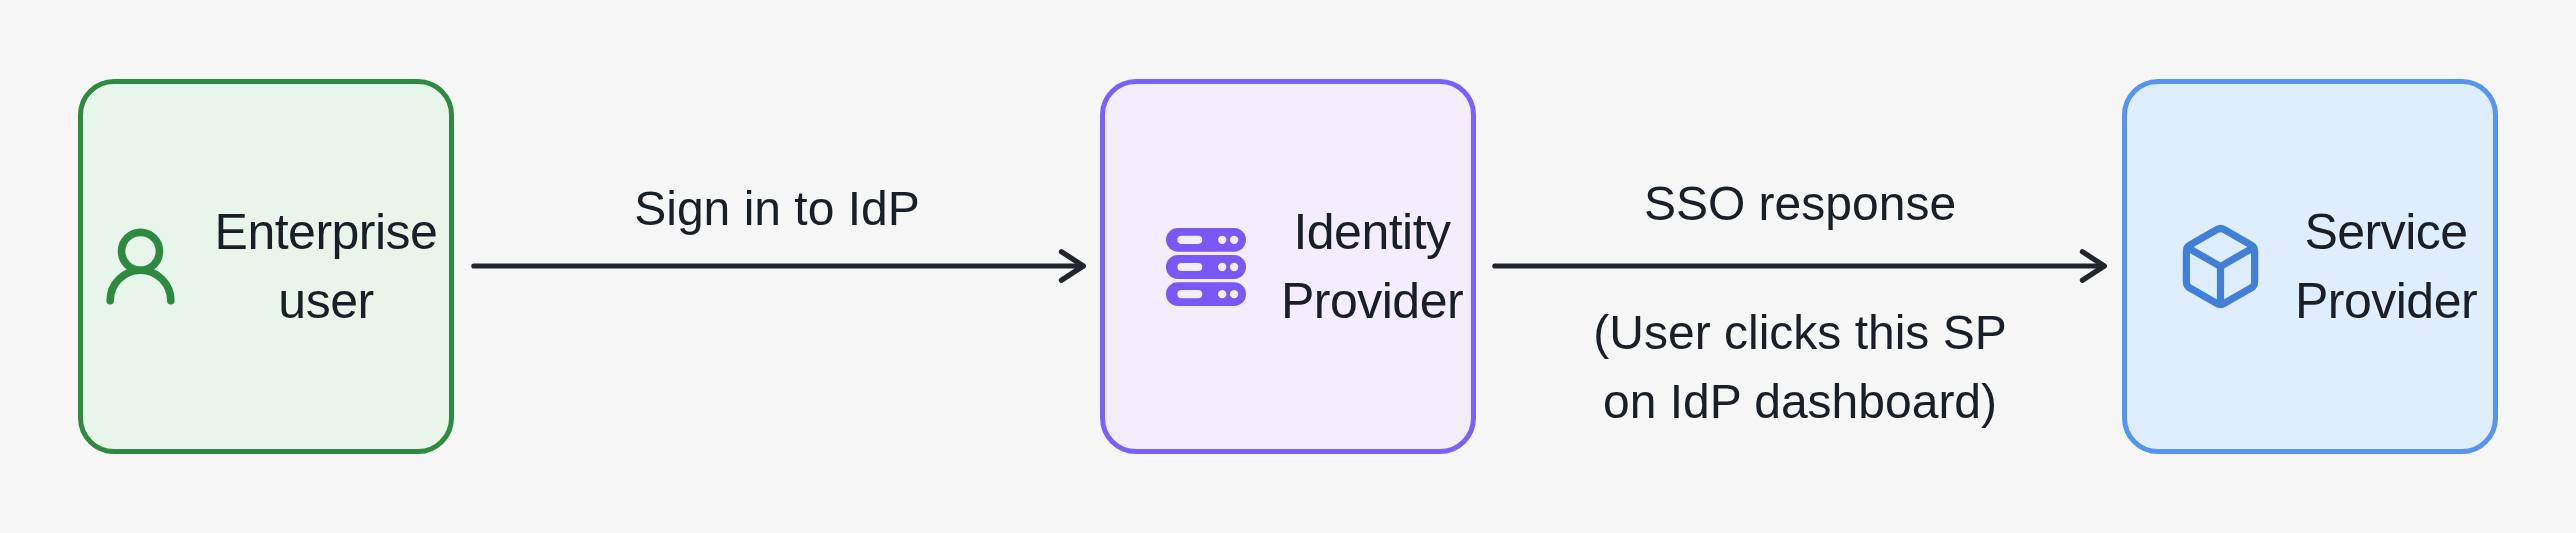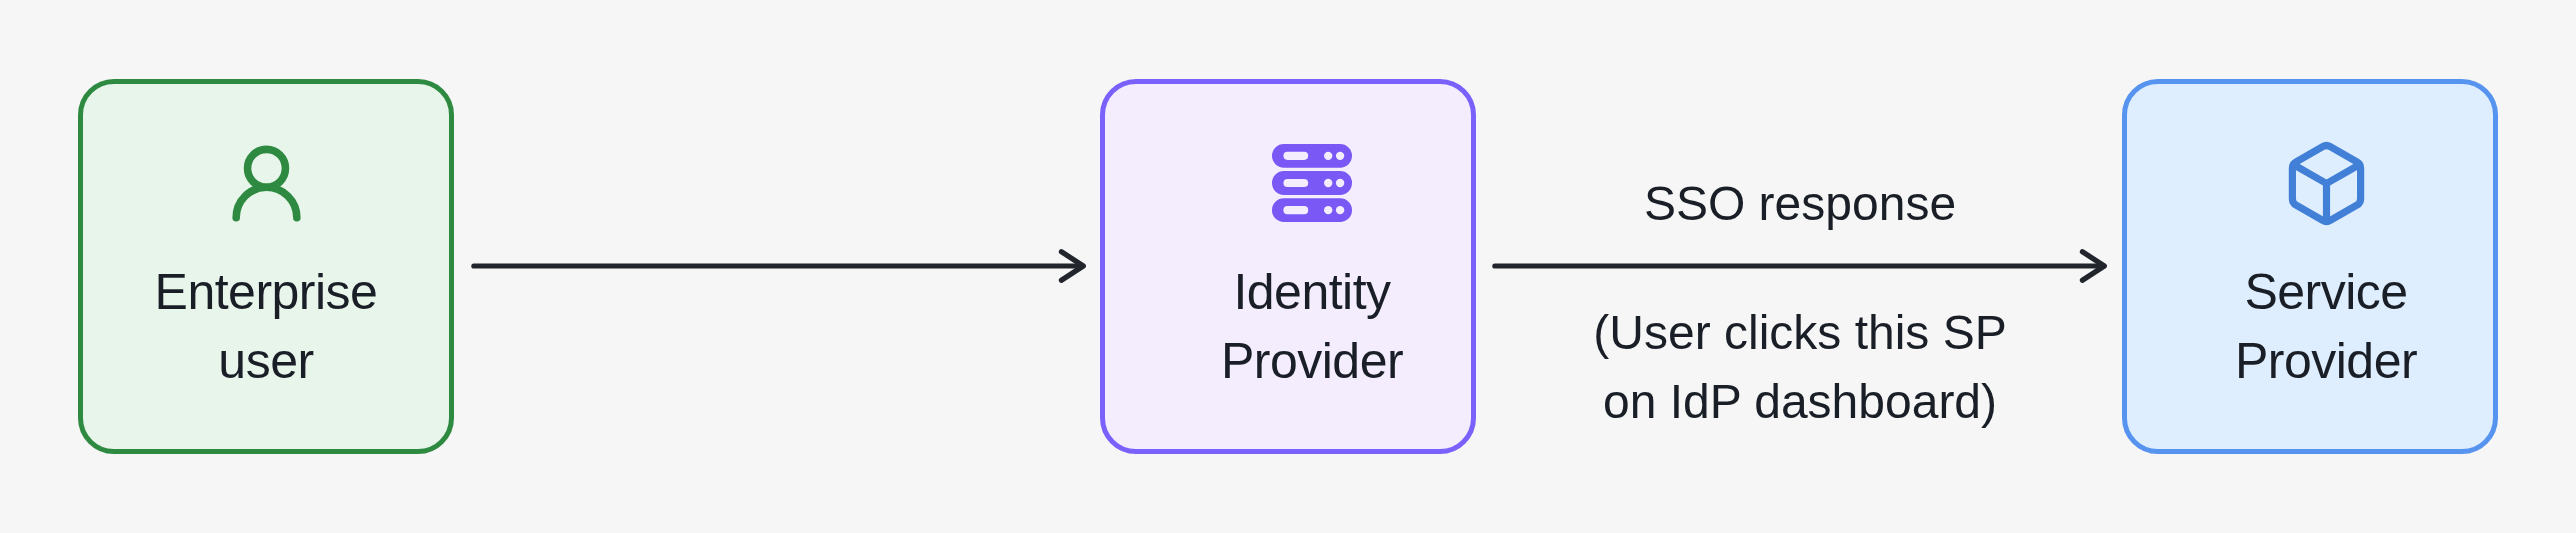--- a/index.html
+++ b/index.html
@@ -13,21 +13,21 @@
   }
   .node {
     position: absolute;
     top: 79px;
     width: 376px;
     height: 375px;
     box-sizing: border-box;
     border-radius: 36px;
     border: 5.7px solid;
     display: flex;
-    flex-direction: column;
+    flex-direction: row;
     align-items: center;
     justify-content: center;
     gap: 29px;
   }
   .node--green  { left: 78px;   border-color: #2f8a41; background: #e8f5ea; }
   .node--purple { left: 1100px; border-color: #7b61fb; background: #f3edfe; padding-left: 48px; }
   .node--blue   { left: 2122px; border-color: #5794ef; background: #dfeefe; padding-left: 32px; }
 
   .node__icon {
     width: 91px; height: 91px;
@@ -92,20 +92,21 @@
       </svg>
     </span>
     <div class="node__label">Enterprise
 user</div>
   </div>
 
   <svg class="arrow-svg arrow-svg--one" viewBox="0 0 650 52" width="619" height="50">
     <line x1="3" y1="26" x2="640" y2="26"></line>
     <polyline points="620,11 643,26 620,41"></polyline>
   </svg>
+  <div class="edge-label edge-label--top1">Sign in to IdP</div>
 
   <div class="node node--purple">
     <span class="node__icon">
       <svg width="80" height="80" viewBox="0 0 84 84">
         <g fill="currentColor">
           <rect x="0" y="1" width="84" height="25" rx="12.5"></rect>
           <rect x="0" y="29.5" width="84" height="25" rx="12.5"></rect>
           <rect x="0" y="58" width="84" height="25" rx="12.5"></rect>
         </g>
         <g fill="#f3edfe">

